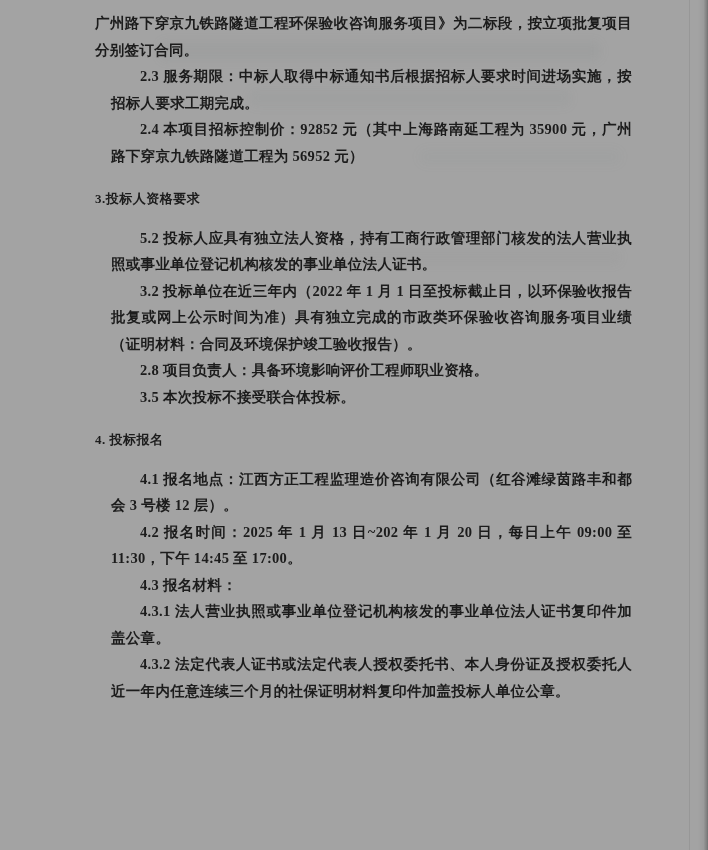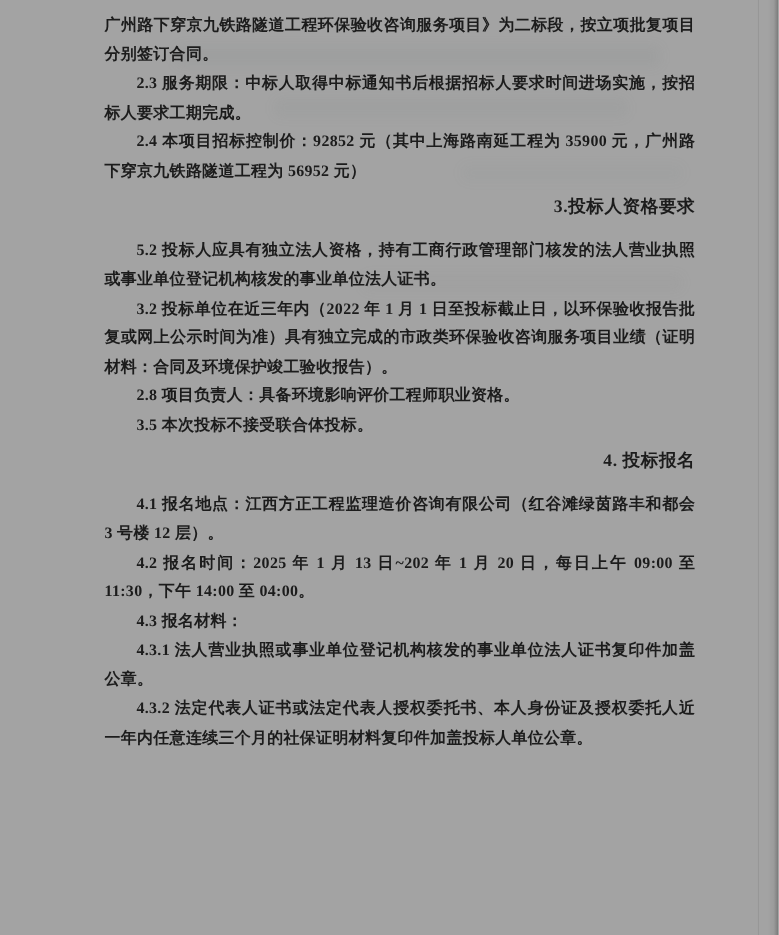--- a/index.html
+++ b/index.html
@@ -24,27 +24,27 @@
   }
   p.para {
     margin: 0;
     font-size: 14.5px;
     line-height: 26.5px;
     text-align: justify;
     letter-spacing: 0.3px;
     font-weight: 600; 
     color: #1c1c1c;
   }
-  p.para.indent { text-indent: 2em; }
+  p.para.indent { text-indent: 2em; margin-left: 16px; }
   p.para.heading {
-    font-size: 16px;
+    font-size: 13px;
     font-weight: 800;
-    margin-top: 7px;
+    margin-top: 17px;
     margin-bottom: 12px;
-    text-align: right;
+    text-align: left;
     letter-spacing: 0.5px;
   }
   .seg.bold { font-weight: 800; }
   
   .ghost {
     position: absolute;
     border-radius: 6px;
     filter: blur(5px);
     pointer-events: none;
   }
@@ -82,21 +82,21 @@
   <p class="para body"><span class="seg">广州路下穿京九铁路隧道工程环保验收咨询服务项目》为二标段，</span><span class="seg bold">按立项批复项目分别签订合同。</span></p>
       <p class="para body indent"><span class="seg">2.3 服务期限：中标人取得中标通知书后根据招标人要求时间进场实施，按招标人要求工期完成。</span></p>
       <p class="para body indent"><span class="seg">2.4 本项目招标控制价：92852 元（其中上海路南延工程为 35900 元，广州路下穿京九铁路隧道工程为 56952 元）</span></p>
       <p class="para heading"><span class="seg bold">3.投标人资格要求</span></p>
       <p class="para body indent"><span class="seg">5.2 投标人应具有独立法人资格，持有工商行政管理部门核发的法人营业执照或事业单位登记机构核发的事业单位法人证书。</span></p>
       <p class="para body indent"><span class="seg">3.2 投标单位在近三年内（2022 年 1 月 1 日至投标截止日，以环保验收报告批复或网上公示时间为准）具有独立完成的市政类环保验收咨询服务项目业绩（证明材料：合同及环境保护竣工验收报告）。</span></p>
       <p class="para body indent"><span class="seg">2.8 项目负责人：具备环境影响评价工程师职业资格。</span></p>
       <p class="para body indent"><span class="seg">3.5 本次投标不接受联合体投标。</span></p>
       <p class="para heading"><span class="seg bold">4. 投标报名</span></p>
       <p class="para body indent"><span class="seg">4.1 报名地点：江西方正工程监理造价咨询有限公司（红谷滩绿茵路丰和都会 3 号楼 12 层）。</span></p>
-      <p class="para body indent"><span class="seg">4.2 报名时间：2025 年 1 月 13 日~202 年 1 月 20 日，每日上午 09:00 至 11:30，下午 14:00 至 04:00。</span></p>
+      <p class="para body indent"><span class="seg">4.2 报名时间：2025 年 1 月 13 日~202 年 1 月 20 日，每日上午 09:00 至 11:30，下午 14:45 至 17:00。</span></p>
       <p class="para body indent"><span class="seg">4.3 报名材料：</span></p>
       <p class="para body indent"><span class="seg">4.3.1 法人营业执照或事业单位登记机构核发的事业单位法人证书复印件加盖公章。</span></p>
       <p class="para body indent"><span class="seg">4.3.2 法定代表人证书或法定代表人授权委托书、本人身份证及授权委托人近一年内任意连续三个月的社保证明材料复印件加盖投标人单位公章。</span></p>
     </div>
 
   <div class="edge-line"></div>
   <div class="edge-right"></div>
 </div>
 
 </body></html>

